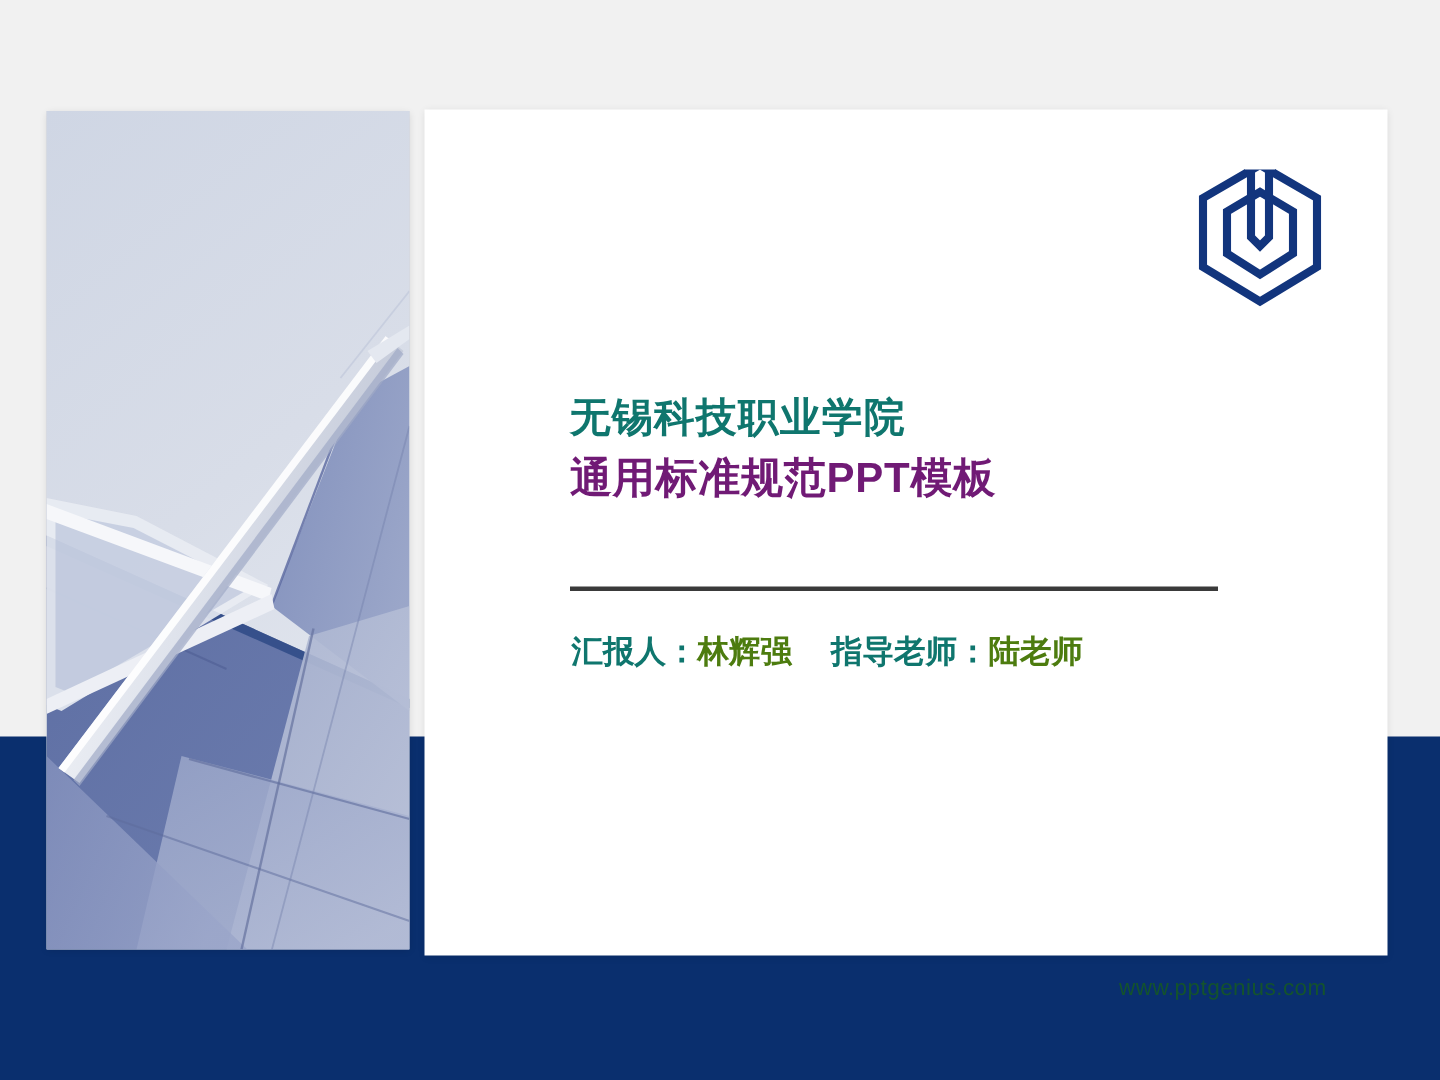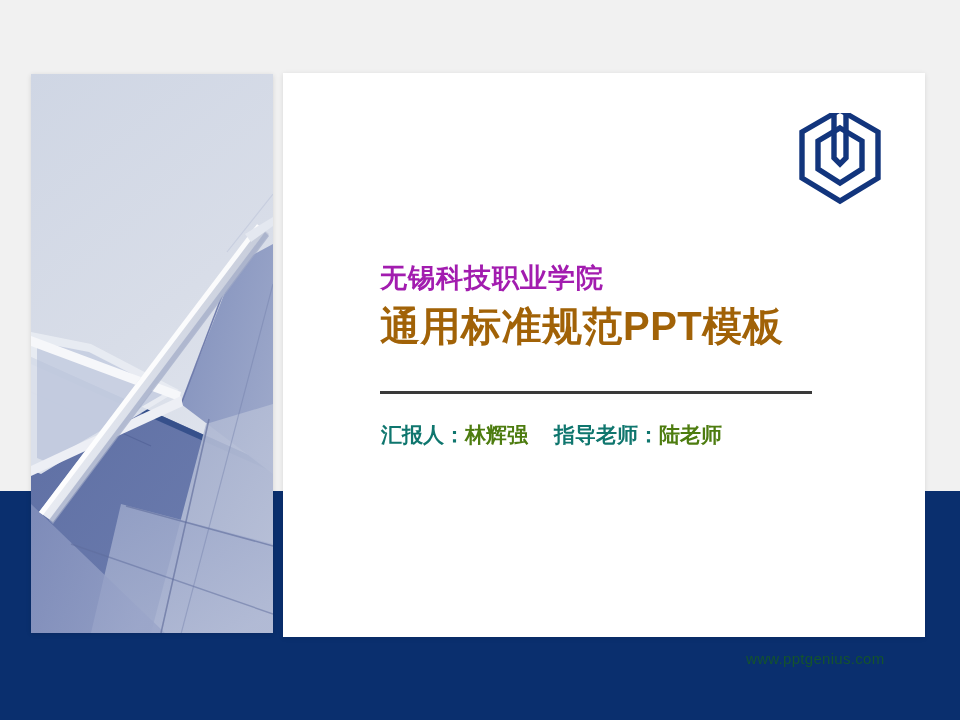--- a/index.html
+++ b/index.html
@@ -70,30 +70,30 @@
   
   .text-block {
     position: absolute;
     left: 380px;
     top: 262px;
     width: 470px;
   }
   .school-name {
     font-size: 27px;
     font-weight: bold;
-    color: #a21caf;
+    color: #0f766e;
     letter-spacing: 1px;
     line-height: 1.25;
     margin: 0;
     white-space: nowrap;
   }
   .main-title {
-    font-size: 40px;
+    font-size: 28px;
     font-weight: bold;
-    color: #a16207;
+    color: #701a75;
     letter-spacing: 0.5px;
     line-height: 1.2;
     margin: 6px 0 0 0;
     white-space: nowrap;
   }
   .divider {
     position: absolute;
     left: 380px;
     top: 391px;
     width: 432px;

